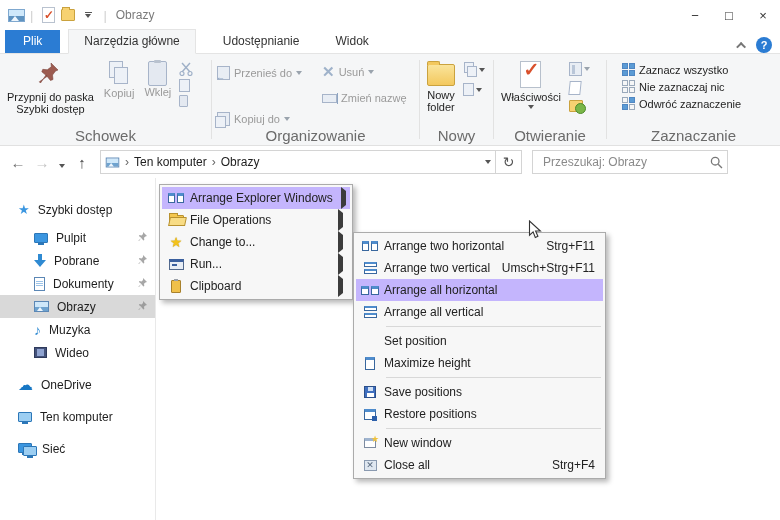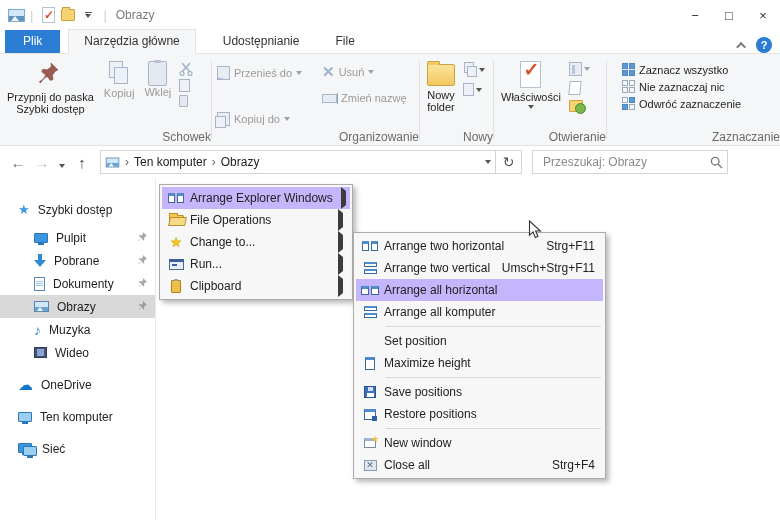--- a/index.html
+++ b/index.html
@@ -30,21 +30,21 @@
   .tabrow { height:24px; display:flex; align-items:flex-end; background:#fff; border-bottom:1px solid #e4e4e4; position:relative; }
   .tab { padding:4px 15px 5px; font-size:12px; color:#333; }
   .tab-file { background:#2b7cd3; color:#fff; margin-left:5px; padding:4px 18px 5px; }
   .tab-active { background:#f5f6f7; border:1px solid #e4e4e4; border-bottom:1px solid #f5f6f7; margin-bottom:-1px; z-index:2; }
   .tab-extras { margin-left:auto; display:flex; align-items:center; gap:10px; padding-right:8px; }
   .chev-up { width:7px; height:7px; border-left:2px solid #777; border-top:2px solid #777; transform:rotate(45deg) translateY(2px); }
   .help-dot { width:16px; height:16px; border-radius:50%; background:#2b7cd3; color:#fff; font-size:11px; font-weight:bold; display:flex; align-items:center; justify-content:center; }
   
   .ribbon { height:92px; background:#f5f6f7; border-bottom:1px solid #e1e1e1; display:flex; }
   .grp { position:relative; padding:4px 2px 16px; display:flex; align-items:flex-start; }
-  .grp-label { position:absolute; bottom:1px; left:0; right:0; text-align:right; color:#6b6b6b; font-size:12px; }
+  .grp-label { position:absolute; bottom:1px; left:0; right:0; text-align:center; color:#6b6b6b; font-size:15px; }
   .vsep { width:1px; background:#e2e2e2; margin:6px 0; }
   .bigbtn { display:flex; flex-direction:column; align-items:center; padding:3px 5px 0; font-size:11px; line-height:12px; text-align:center; color:#1e1e1e; }
   .bigbtn.dis { color:#9a9a9a;align-items:center; }
   .smalls { display:flex; flex-direction:column; justify-content:flex-start; gap:3px; padding:4px 3px 0; }
   .srow { display:flex; align-items:center; gap:4px; font-size:11px; color:#9a9a9a; padding:2px 3px; }
   .srow.en { color:#1e1e1e; }
   
   .pin-svg { display:block; }
   .copydocs { position:relative; width:22px; height:26px; display:inline-block; }
   .copydocs i { position:absolute; width:14px; height:17px; border:1px solid #a7b4c9; background:#edf1f7; }
@@ -176,21 +176,21 @@
     <span class="win-ctl">−</span>
     <span class="win-ctl">□</span>
     <span class="win-ctl">×</span>
   </div>
 </div>
 
 <div class="tabrow">
   <span class="tab tab-file">Plik</span>
   <span class="tab tab-active" style="margin-left:8px;">Narzędzia główne</span>
   <span class="tab" style="margin-left:12px;">Udostępnianie</span>
-  <span class="tab" style="margin-left:6px;">File</span>
+  <span class="tab" style="margin-left:6px;">Widok</span>
   <span class="tab-extras">
     <span class="chev-up"></span>
     <span class="help-dot">?</span>
   </span>
 </div>
 
 <div class="ribbon">
 
   <div class="grp" style="width:211px;">
     <div class="bigbtn">
@@ -494,21 +494,21 @@
     <span class="mi-label">Arrange all horizontal</span>
     <span class="mi-short"></span>
   </div>
   <div class="mi">
     <span class="mi-ic">
         <span class="wstack">
           <i></i>
           <i></i>
         </span>
       </span>
-    <span class="mi-label">Arrange all komputer</span>
+    <span class="mi-label">Arrange all vertical</span>
     <span class="mi-short"></span>
   </div>
   <div class="menu-sep"></div>
   <div class="mi">
     <span class="mi-ic"></span>
     <span class="mi-label">Set position</span>
     <span class="mi-short"></span>
   </div>
   <div class="mi">
     <span class="mi-ic">

